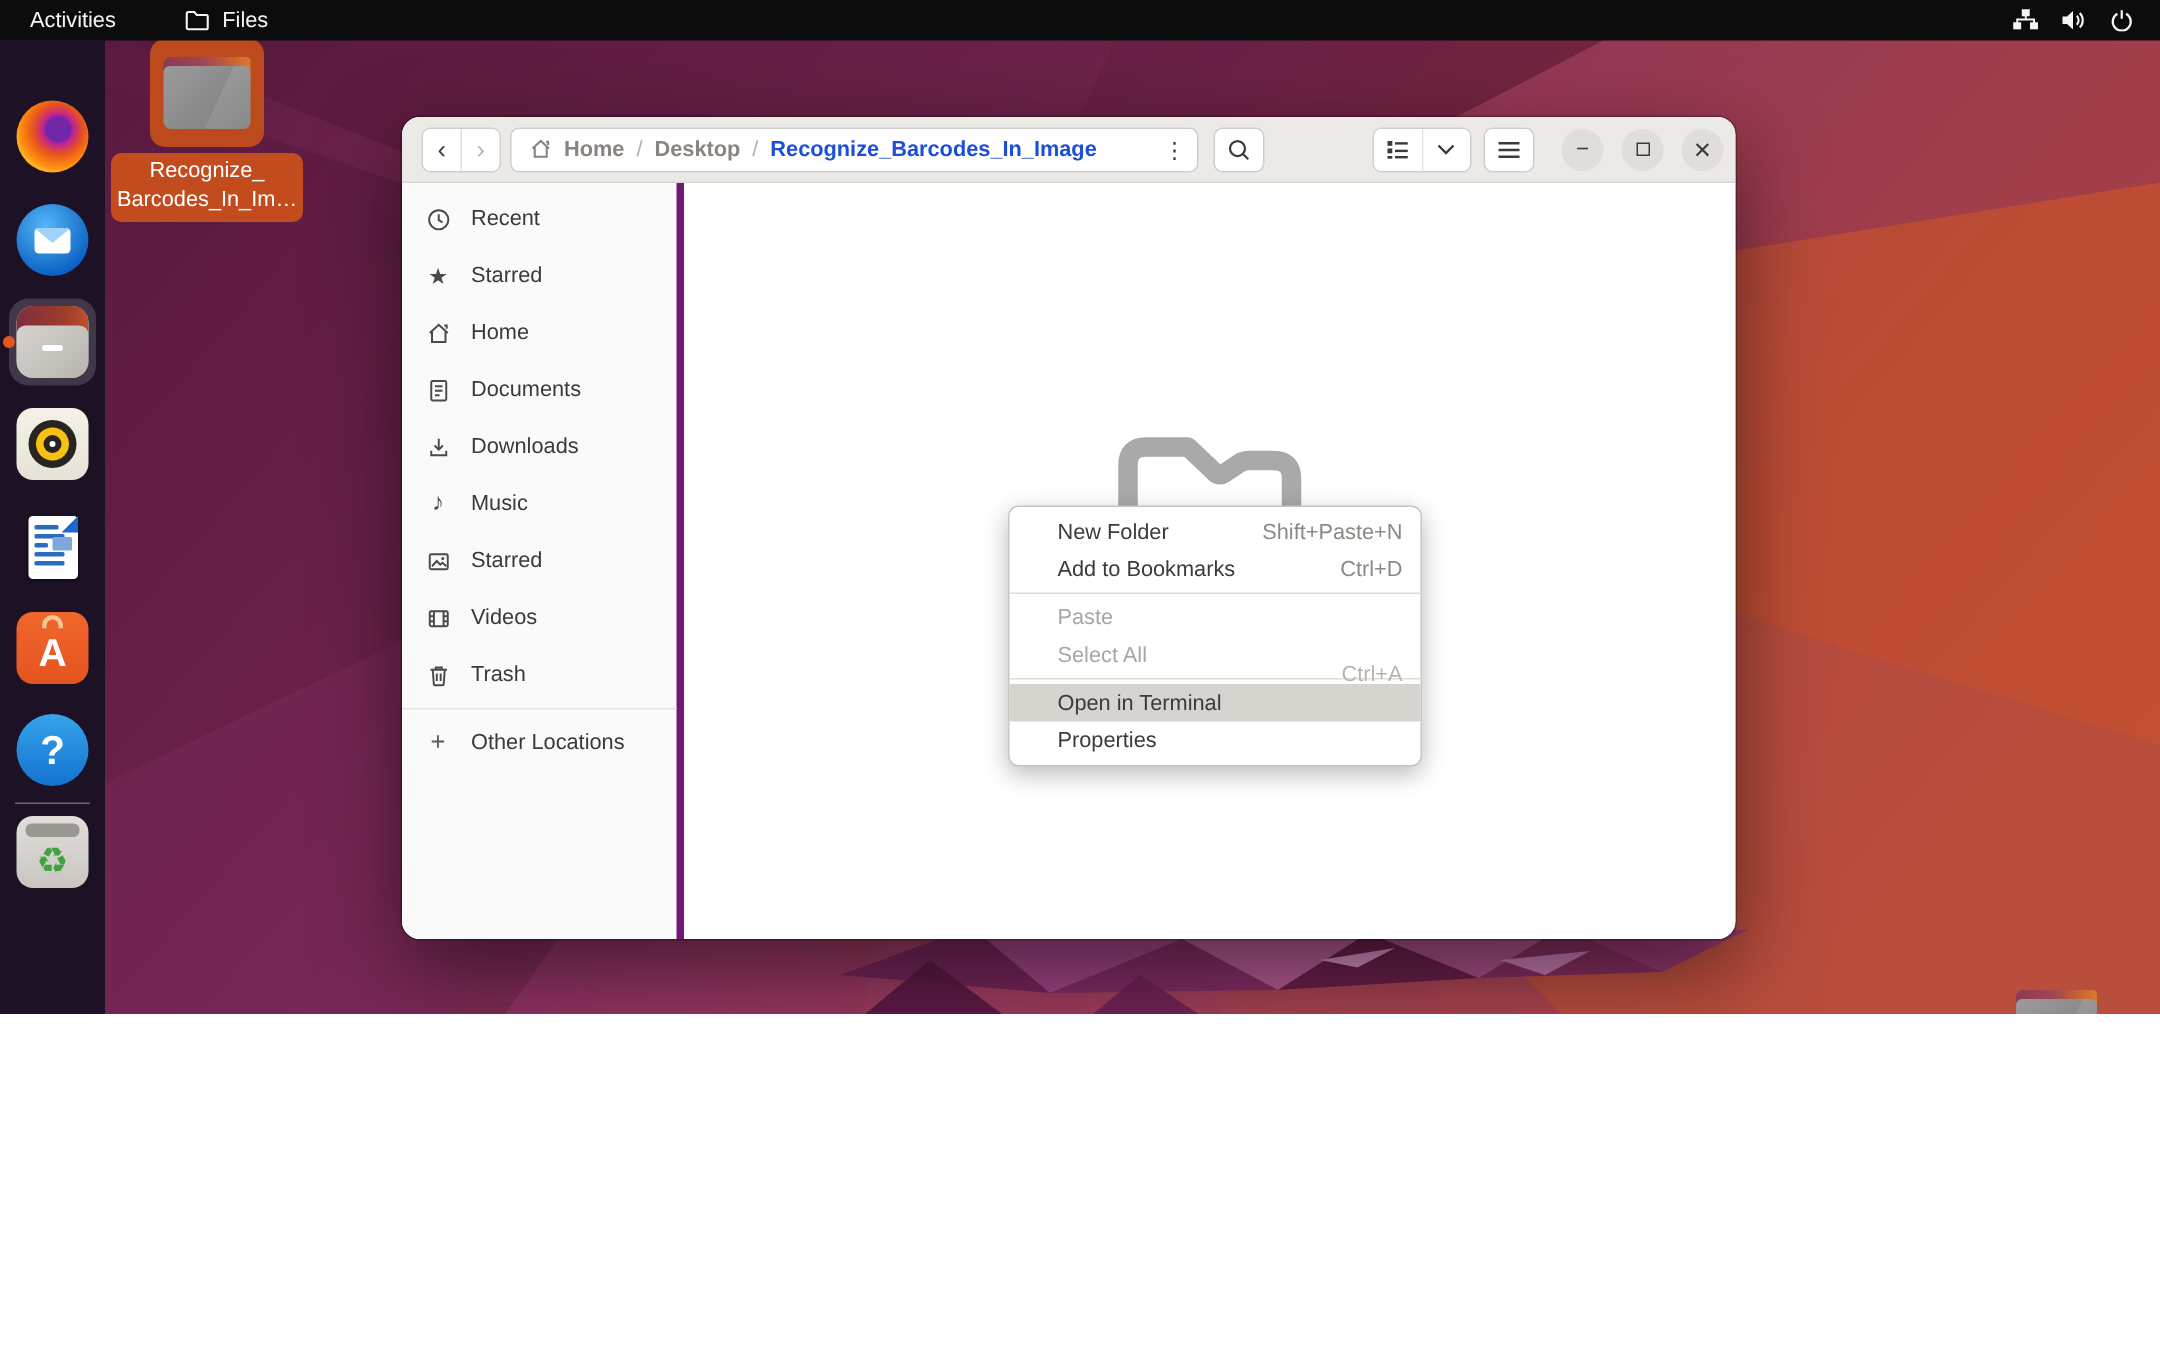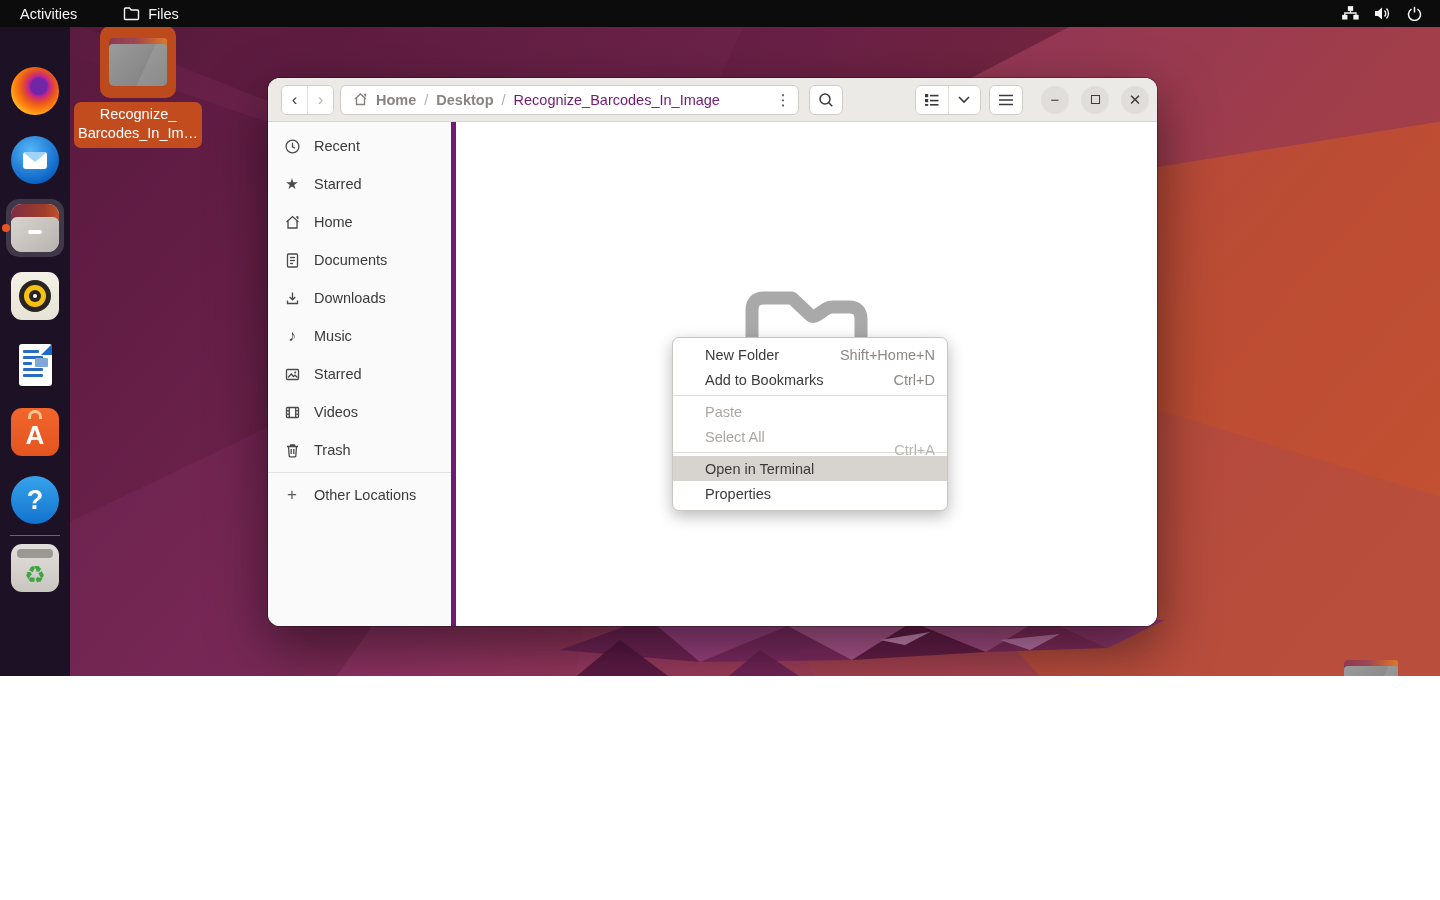--- a/index.html
+++ b/index.html
@@ -79,21 +79,21 @@
   .hb-btn { display:flex; align-items:center; justify-content:center; background:#fff; }
   .hb-sep { width:1px; background:#e2dfdb; }
   .nav-group { width:53px; flex:none; }
   .nav-group .hb-btn { width:26px; }
   .chev { font-size:17px; color:#3c3c3c; line-height:1; }
   .chev.dis { color:#b7b4b0; }
   .crumbbar { width:459px; flex:none; margin-left:6px; align-items:center; }
   .crumb-path { display:flex; align-items:center; gap:8px; padding:0 12px; flex:1; font-size:14.5px; white-space:nowrap; overflow:hidden; }
   .crumb-dim { color:#8a8480; font-weight:bold; }
   .crumb-sep { color:#b5b0ab; }
-  .crumb-cur { color:#701a75; font-weight:normal; }
+  .crumb-cur { color:#1d4ed8; font-weight:bold; }
   .dots-btn { width:30px; align-self:stretch; display:flex; align-items:center; justify-content:center; color:#3c3c3c; font-size:15px; }
   .search-btn { width:34px; height:30px; margin-left:10px; background:#fff; border:1px solid #d1cdc9; border-radius:6px;
                 display:flex; align-items:center; justify-content:center; flex:none; }
   .hb-spacer { flex:1; }
   .view-group { width:66px; flex:none; }
   .view-group .hb-btn { flex:1; }
   .menu-btn { width:34px; height:30px; margin-left:8px; background:#fff; border:1px solid #d1cdc9; border-radius:6px;
               display:flex; align-items:center; justify-content:center; flex:none; }
   .wc { width:28px; height:28px; border-radius:50%; background:#e0ddda; display:flex; align-items:center; justify-content:center;
         color:#3c3c3c; flex:none; font-size:15px; }
@@ -429,21 +429,21 @@
         <svg class="empty-folder" width="126" height="118" viewBox="0 0 126 118" fill="none" stroke="#a9a9a9" stroke-width="13" stroke-linejoin="round" stroke-linecap="round">
           <path d="M8 118 V28 Q8 16 20 16 H48 L66 33 Q69 36 73 33 L82 27 Q85 25 89 25 H105 Q117 25 117 37 V118"></path>
         </svg>
       </div>
     </div>
   </div>
 
   <div class="ctxmenu">
     <div class="cm-item">
       <span>New Folder</span>
-      <span class="accel">Shift+Home+N</span>
+      <span class="accel">Shift+Paste+N</span>
     </div>
     <div class="cm-item">
       <span>Add to Bookmarks</span>
       <span class="accel">Ctrl+D</span>
     </div>
     <div class="cm-sep"></div>
     <div class="cm-item disabled">
       <span>Paste</span>
     </div>
     <div class="cm-item disabled">

